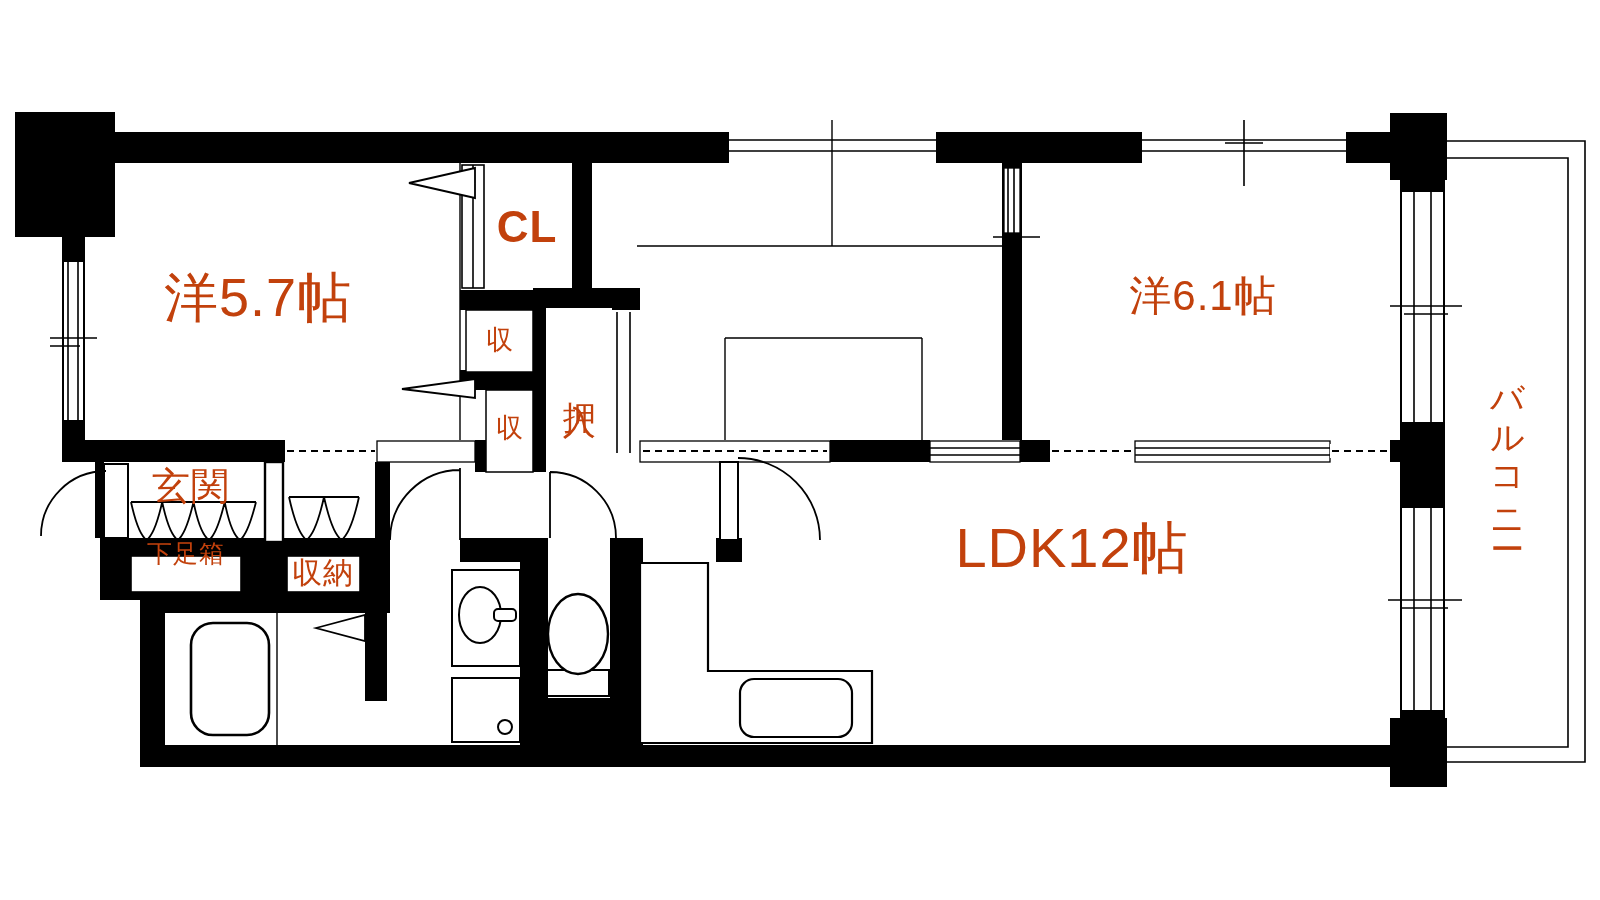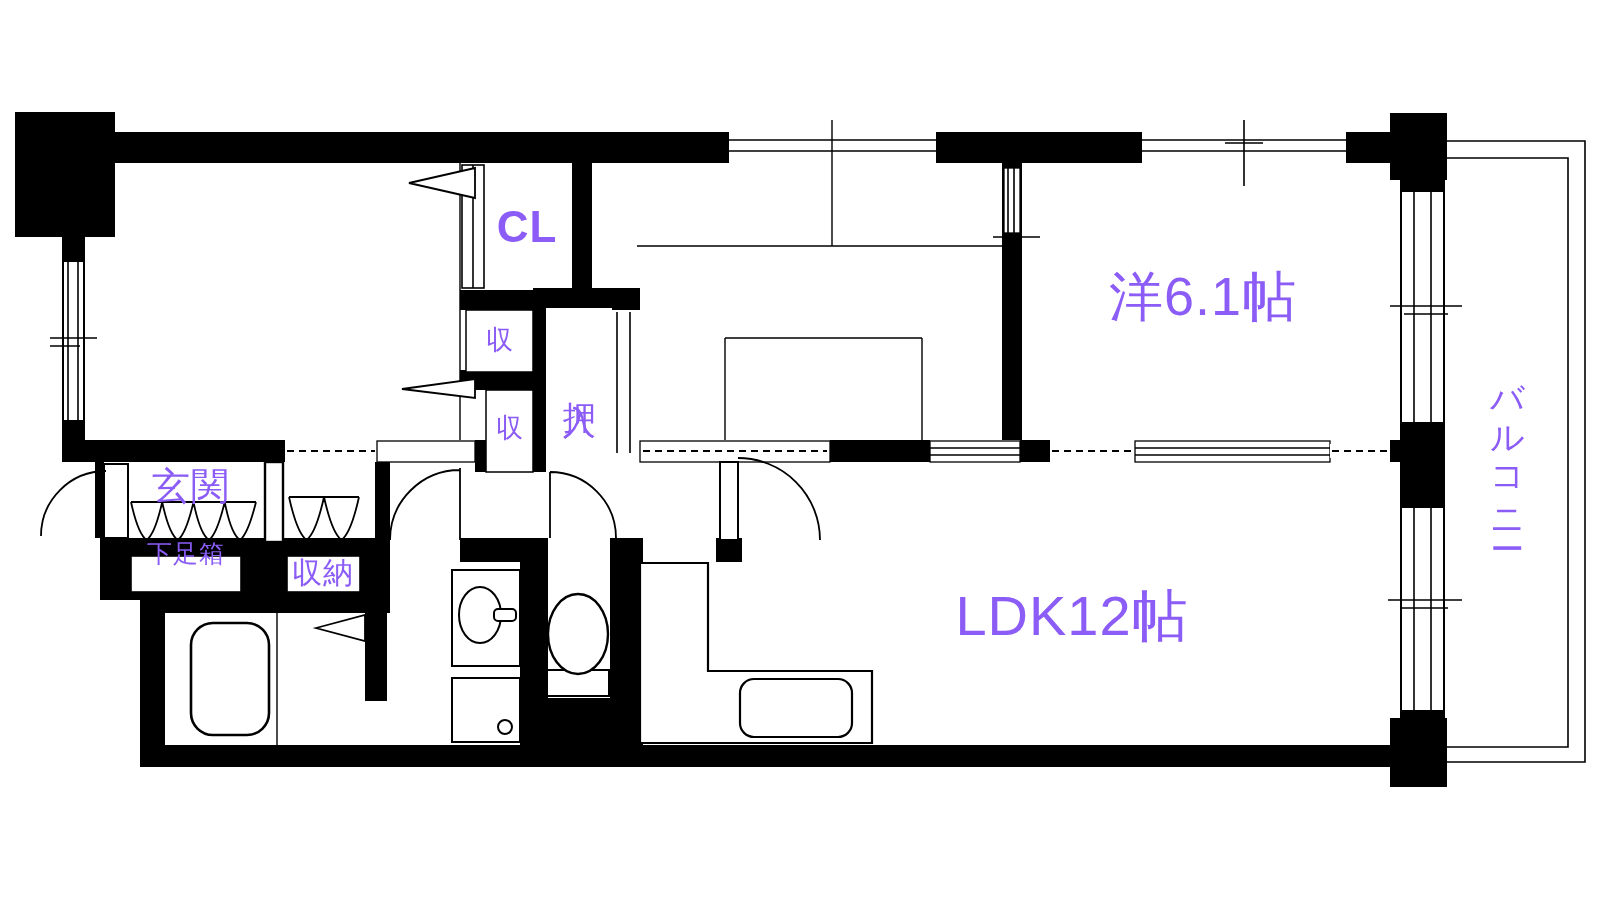--- a/index.html
+++ b/index.html
@@ -1,19 +1,19 @@
 <!DOCTYPE html>
 <html><head>
 <meta charset="utf-8">
 <style>
   html,body{margin:0;padding:0;background:#fff;}
   .plan{position:relative;width:1600px;height:900px;background:#fff;overflow:hidden;
         font-family:"Liberation Sans","DejaVu Sans",sans-serif;}
   .plan svg{position:absolute;left:0;top:0;}
-  .lbl{position:absolute;transform:translate(-50%,-50%);color:#8b5cf6;white-space:nowrap;
+  .lbl{position:absolute;transform:translate(-50%,-50%);color:#c2410c;white-space:nowrap;
        font-weight:500;letter-spacing:1px;line-height:1.05;}
   .lbl.v{writing-mode:vertical-rl;letter-spacing:4px;}
 </style>
 </head>
 <body>
 
 <div class="plan">
 <svg width="1600" height="900" viewBox="0 0 1600 900">
 
   <g fill="#000" stroke="none">
@@ -124,22 +124,23 @@
     <path d="M547 670 H609 V696 H547 Z" stroke-width="2"></path>
     <ellipse cx="578" cy="634" rx="30" ry="40" stroke-width="2.4"></ellipse>
   </g>
 
   <g stroke="#000" stroke-width="1.6" fill="none">
     <path d="M1447 141 H1585 V762 H1447"></path>
     <path d="M1447 158 H1568 V747 H1447"></path>
   </g>
 </svg>
 
-  <div class="lbl" style="left:1203px;top:296px;font-size:54px">洋6.1帖</div>
-  <div class="lbl" style="left:1072px;top:616px;font-size:56px">LDK12帖</div>
+  <div class="lbl" style="left:258px;top:297px;font-size:54px">洋5.7帖</div>
+  <div class="lbl" style="left:1203px;top:296px;font-size:42px">洋6.1帖</div>
+  <div class="lbl" style="left:1072px;top:548px;font-size:56px">LDK12帖</div>
   <div class="lbl v" style="left:1507px;top:448px;font-size:34px">バルコニー</div>
   <div class="lbl" style="left:191px;top:487px;font-size:38px">玄関</div>
   <div class="lbl" style="left:527px;top:227px;font-size:44px;font-weight:600">CL</div>
   <div class="lbl v" style="left:579px;top:378px;font-size:33px;letter-spacing:2px">押入</div>
   <div class="lbl" style="left:500px;top:340px;font-size:27px">収</div>
   <div class="lbl" style="left:510px;top:428px;font-size:27px">収</div>
   <div class="lbl" style="left:186px;top:553px;font-size:25px">下足箱</div>
   <div class="lbl" style="left:323px;top:573px;font-size:30px">収納</div>
 </div>
 

